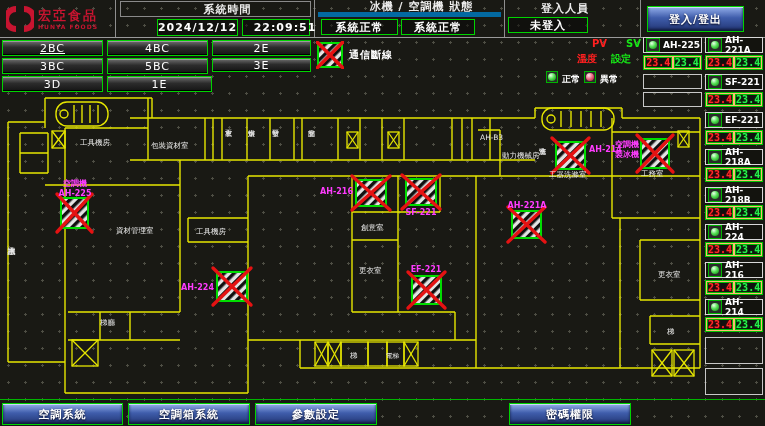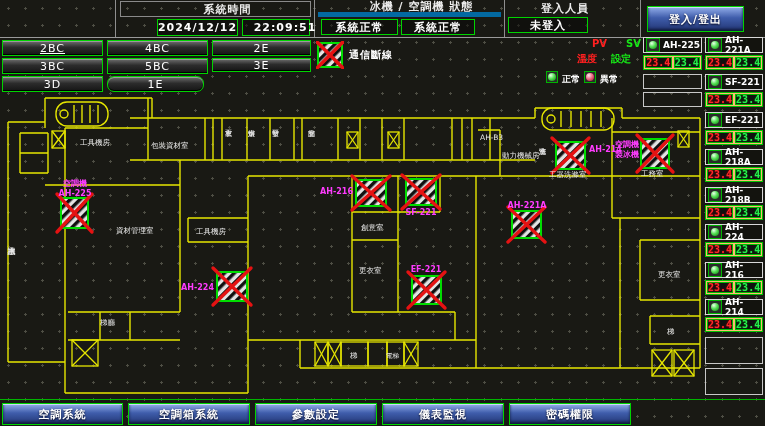--- a/index.html
+++ b/index.html
@@ -227,20 +227,30 @@
     <text x="542" y="142" style="writing-mode:vertical-rl" font-size="7">洗滌室</text>
   </g>
 </svg>
 
 <div class="abs" style="left:0;top:0;width:765px;height:38px;border-bottom:1px solid #9a9a9a;">
   <div class="abs vline" style="left:115px;top:0;height:37px;"></div>
   <div class="abs vline" style="left:314px;top:0;height:37px;"></div>
   <div class="abs vline" style="left:504px;top:0;height:37px;"></div>
   <div class="abs vline" style="left:640px;top:0;height:37px;"></div>
 
+  <div class="abs" style="left:6px;top:3px;width:106px;height:32px;display:flex;align-items:center;gap:4px;">
+    <svg width="28" height="28" viewBox="0 0 28 28">
+      <path d="M10,4 A10,10 0 1 0 10,24" fill="none" stroke="#c81430" stroke-width="6"></path>
+      <path d="M18,4 A10,10 0 1 1 18,24" fill="none" stroke="#c81430" stroke-width="6"></path>
+    </svg>
+    <div>
+      <div class="logo-cn">宏亞食品</div>
+      <div class="logo-en">HUNYA FOODS</div>
+    </div>
+  </div>
 
   <div class="abs cell" style="left:120px;top:1px;width:191px;height:16px;">系統時間</div>
   <div class="abs gbox" style="left:157px;top:19px;width:81px;height:17px;">2024/12/12</div>
   <div class="abs gbox" style="left:242px;top:19px;width:68px;height:17px;padding-left:18px;">22:09:51</div>
 
   <div class="abs cell" style="left:318px;top:1px;width:183px;height:16px;border-left:none;border-right:none;border-top:none;border-bottom:5px solid #0369a1;">冰機 / 空調機 狀態</div>
   <div class="abs gbox" style="left:321px;top:19px;width:77px;height:16px;">系統正常</div>
   <div class="abs gbox" style="left:401px;top:19px;width:74px;height:16px;">系統正常</div>
 
   <div class="abs cell" style="left:512px;top:1px;width:82px;height:15px;border:none;">登入人員</div>
@@ -249,21 +259,21 @@
   <div class="abs bluebtn" style="left:647px;top:6px;width:97px;height:26px;">登入/登出</div>
 </div>
 
 <div class="abs fbtn" style="left:2px;top:40px;width:101px;height:16px;text-decoration:underline;">2BC</div>
 <div class="abs fbtn" style="left:107px;top:40px;width:101px;height:16px;">4BC</div>
 <div class="abs fbtn" style="left:212px;top:40px;width:99px;height:16px;">2E</div>
 <div class="abs fbtn" style="left:2px;top:58px;width:101px;height:16px;">3BC</div>
 <div class="abs fbtn" style="left:107px;top:58px;width:101px;height:16px;">5BC</div>
 <div class="abs fbtn" style="left:212px;top:58px;width:99px;height:14px;">3E</div>
 <div class="abs fbtn" style="left:2px;top:76px;width:101px;height:16px;">3D</div>
-<div class="abs fbtn" style="left:107px;top:76px;width:97px;height:16px;border-radius:7px;">1E</div>
+<div class="abs fbtn" style="left:107px;top:76px;width:105px;height:16px;">1E</div>
 
 <div class="abs" style="left:316px;top:41px;width:28px;height:28px;">
   <svg width="28" height="28" viewBox="0 0 28 28">
     <defs>
       <pattern id="hx2" width="7" height="7" patternUnits="userSpaceOnUse" patternTransform="rotate(45)">
         <rect width="7" height="7" fill="#e2e2e2"></rect>
           <rect width="3.5" height="7" fill="#101010"></rect>
       </pattern>
     </defs>
     <rect x="2" y="2" width="24" height="24" fill="url(#hx2)" stroke="#00dd00" stroke-width="2"></rect>
@@ -388,15 +398,14 @@
   <span class="vcell sv">23.4</span>
 </div>
 
 <div class="abs emptybox" style="left:705px;top:337px;width:58px;height:27px;"></div>
 <div class="abs emptybox" style="left:705px;top:368px;width:58px;height:27px;"></div>
 
 <div class="abs" style="left:0;top:399px;width:765px;height:27px;border-top:1px solid #00b400;">
   <div class="abs bluebtn" style="left:2px;top:3px;width:121px;height:22px;">空調系統</div>
   <div class="abs bluebtn" style="left:128px;top:3px;width:122px;height:22px;">空調箱系統</div>
   <div class="abs bluebtn" style="left:255px;top:3px;width:122px;height:22px;">參數設定</div>
-  <div class="abs bluebtn" style="left:382px;top:3px;width:122px;height:22px;">儀表監視</div>
   <div class="abs bluebtn" style="left:509px;top:3px;width:122px;height:22px;">密碼權限</div>
 </div>
 
 </body></html>

